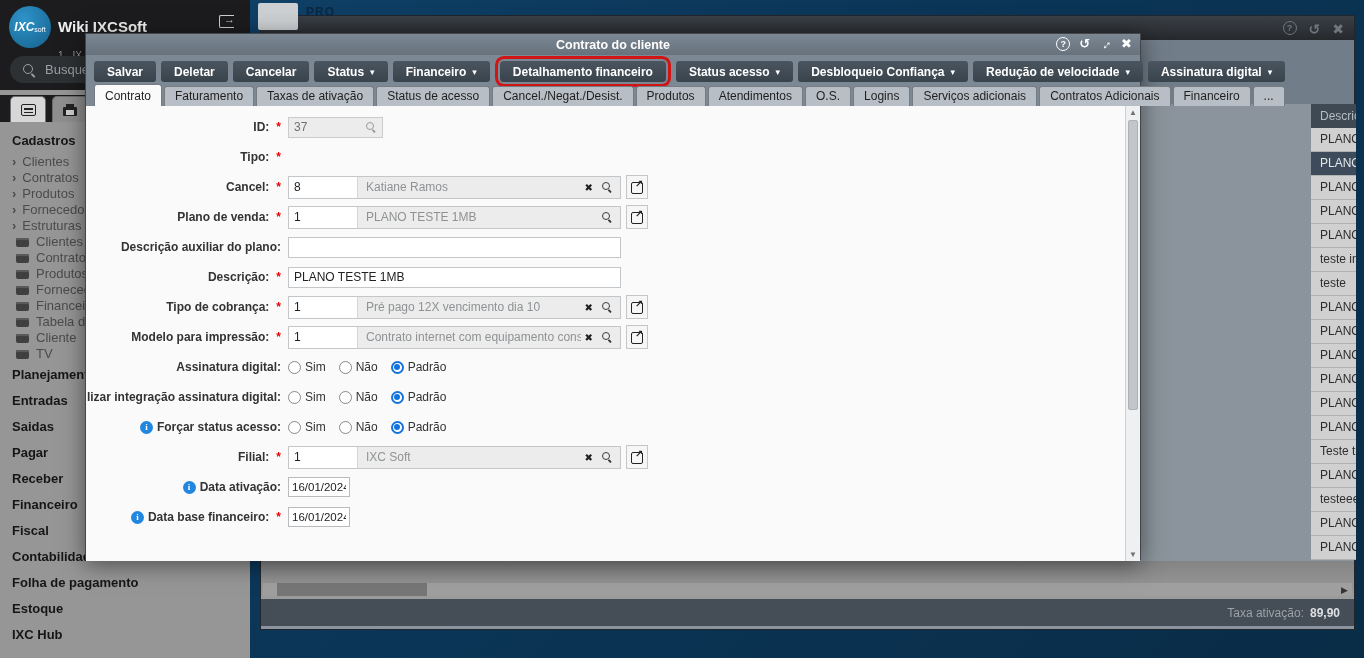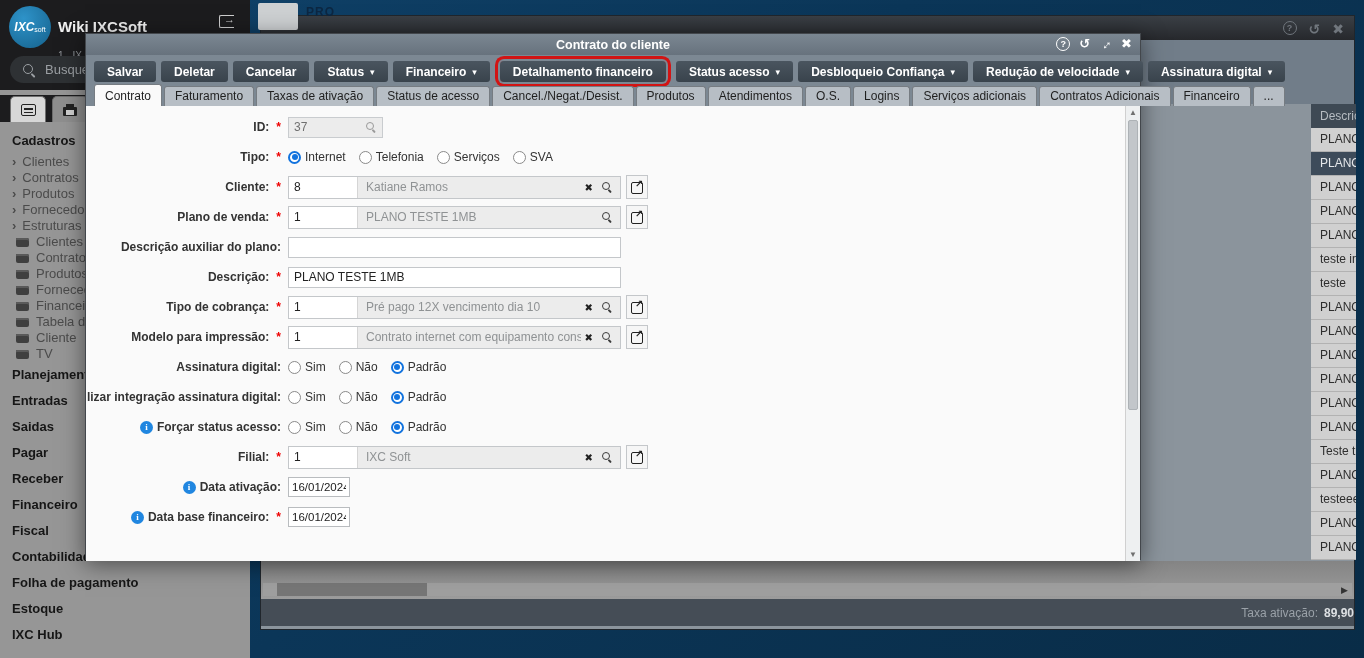--- a/index.html
+++ b/index.html
@@ -55,21 +55,21 @@
   .bg-toolband{height:64px;background:#717d89}
   .grid-col{position:absolute;left:1050px;top:88px;width:45px}
   .g-header{height:24px;background:#3e4954;color:#b6bcc2;font-size:12px;line-height:24px;padding-left:9px;overflow:hidden;white-space:nowrap}
   .g-row{height:24px;line-height:23px;font-size:12px;color:#2e2e2e;background:#d0d0d0;border-bottom:1px solid #b2b2b2;padding-left:9px;overflow:hidden;white-space:nowrap;cursor:pointer}
   .g-row.selected{background:#3d4b5a;color:#e4e7ea}
   .bg-hscroll-area{position:absolute;left:0;top:545px;width:100%;height:38px;background:linear-gradient(#848484,#9c9c9c)}
   .hs-track{position:absolute;left:2px;right:2px;top:22px;height:13px;background:#9f9f9f}
   .hs-left{position:absolute;left:4px;top:24px;font-size:9px;color:#333}
   .hs-right{position:absolute;right:6px;top:24px;font-size:9px;color:#333}
   .hs-thumb{position:absolute;left:16px;top:22px;width:150px;height:13px;background:#767676}
-  .bg-footer{position:absolute;left:0;top:583px;width:100%;height:27px;background:#454d56;display:flex;align-items:center;justify-content:flex-end;gap:6px}
+  .bg-footer{position:absolute;left:0;top:583px;width:100%;height:27px;background:#454d56;display:flex;align-items:center;justify-content:flex-end;padding-right:14px;gap:6px}
   .bg-footer .lbl{font-size:12px;color:#9aa1a8}
   .bg-footer .val{font-size:12px;font-weight:bold;color:#dde0e3}
 
   
   .modal{position:absolute;left:85px;top:33px;width:1056px;height:527px;background:#fafafa;z-index:10;
          border:1px solid #43474c;box-shadow:0 4px 22px rgba(0,0,0,.5)}
   .m-titlebar{height:21px;background:linear-gradient(#7b8792,#67727d);position:relative;display:flex;align-items:center;justify-content:center}
   .m-title{font-size:12.5px;font-weight:bold;color:#fff}
   .m-icons{position:absolute;right:8px;top:3px;display:flex;gap:9px;align-items:center}
   .mi{color:#fff;font-weight:bold;font-size:13px;line-height:14px;cursor:pointer}
@@ -305,44 +305,25 @@
             <span class="mag-sm muted"></span>
           </span>
         </div>
       </div>
 
       <div class="frow">
         <label class="flabel">
             <span>Tipo:</span>
             <span class="req">*</span>
           </label>
-        <div class="fieldarea">
-
-        <span class="radio selected">
-              <span class="rb"></span>
-              <span>Internet</span>
-            </span>
-            <span class="radio">
-              <span class="rb"></span>
-              <span>Telefonia</span>
-            </span>
-            <span class="radio">
-              <span class="rb"></span>
-              <span>Serviços</span>
-            </span>
-            <span class="radio">
-              <span class="rb"></span>
-              <span>SVA</span>
-            </span>
-          </div>
-      </div>
-
-      <div class="frow">
-        <label class="flabel">
-            <span>Cliente:</span>
+      </div>
+
+      <div class="frow">
+        <label class="flabel">
+            <span>Cancel:</span>
             <span class="req">*</span>
           </label>
         <div class="fieldarea">
           <div class="combo">
             <input class="code" value="8" style="">
             <span class="display">Katiane Ramos</span>
             <span class="ic-x"></span>
             <span class="mag-sm"></span>
           </div>
           <span class="open-box">

